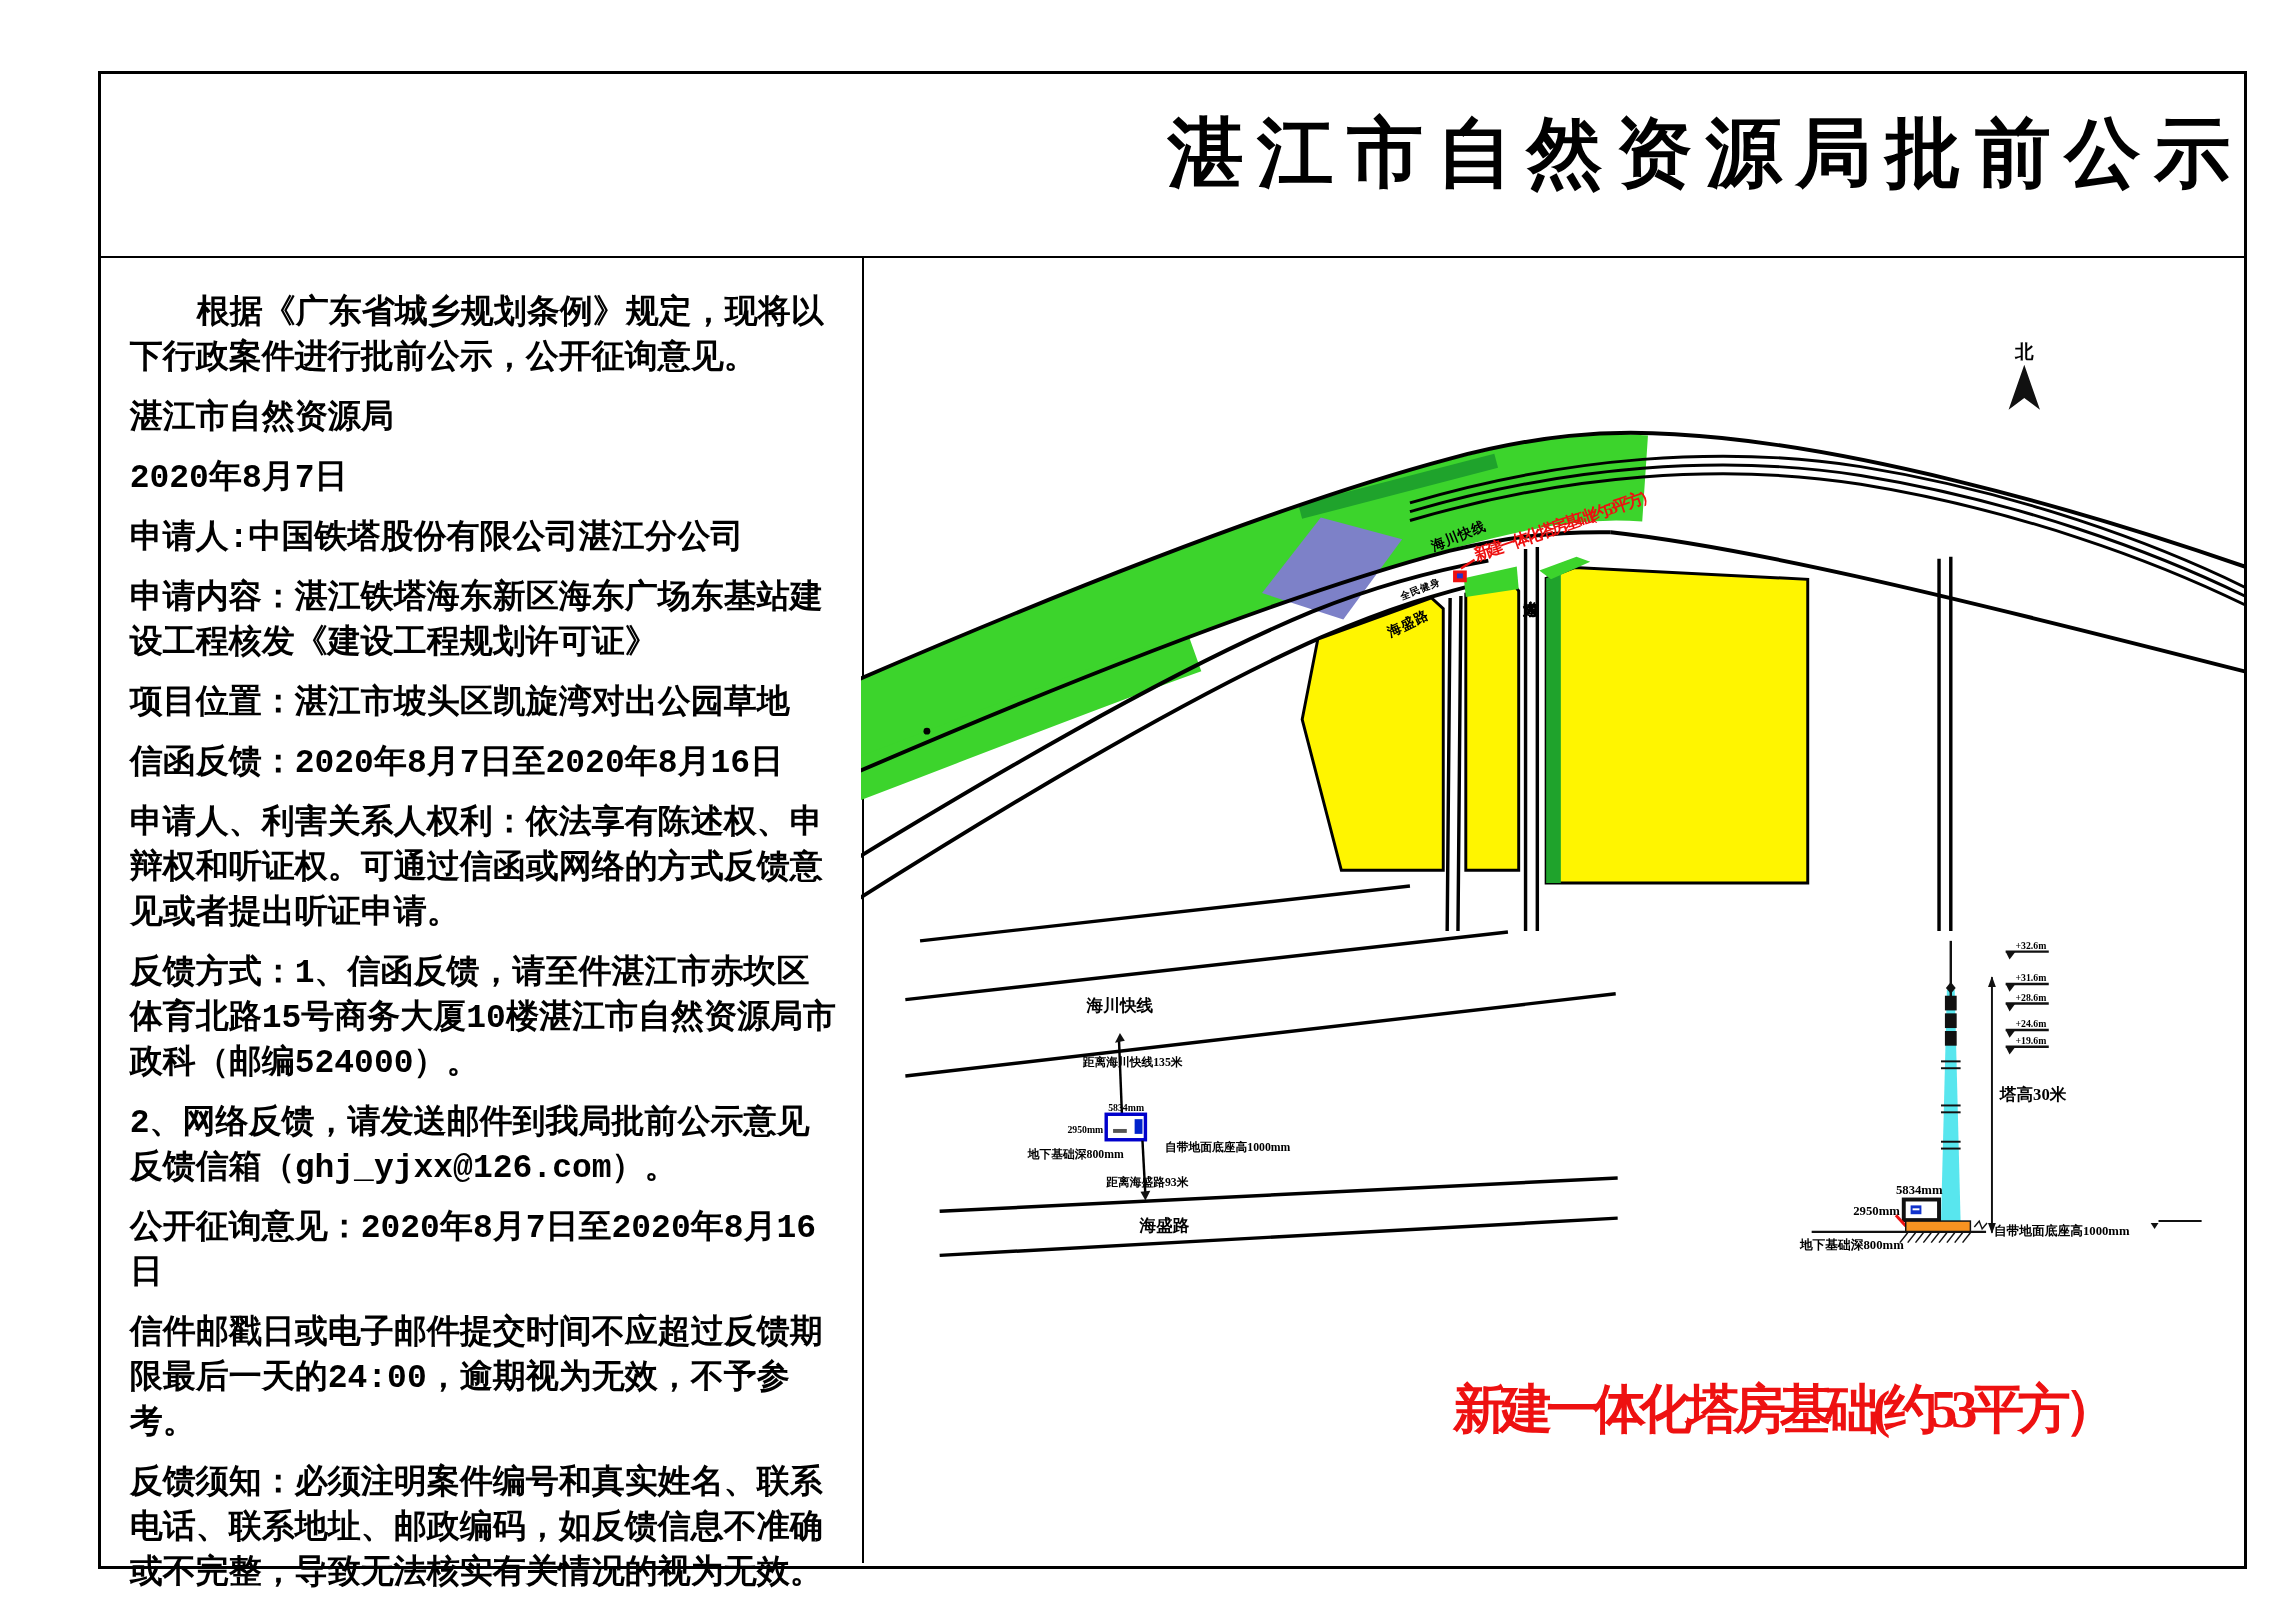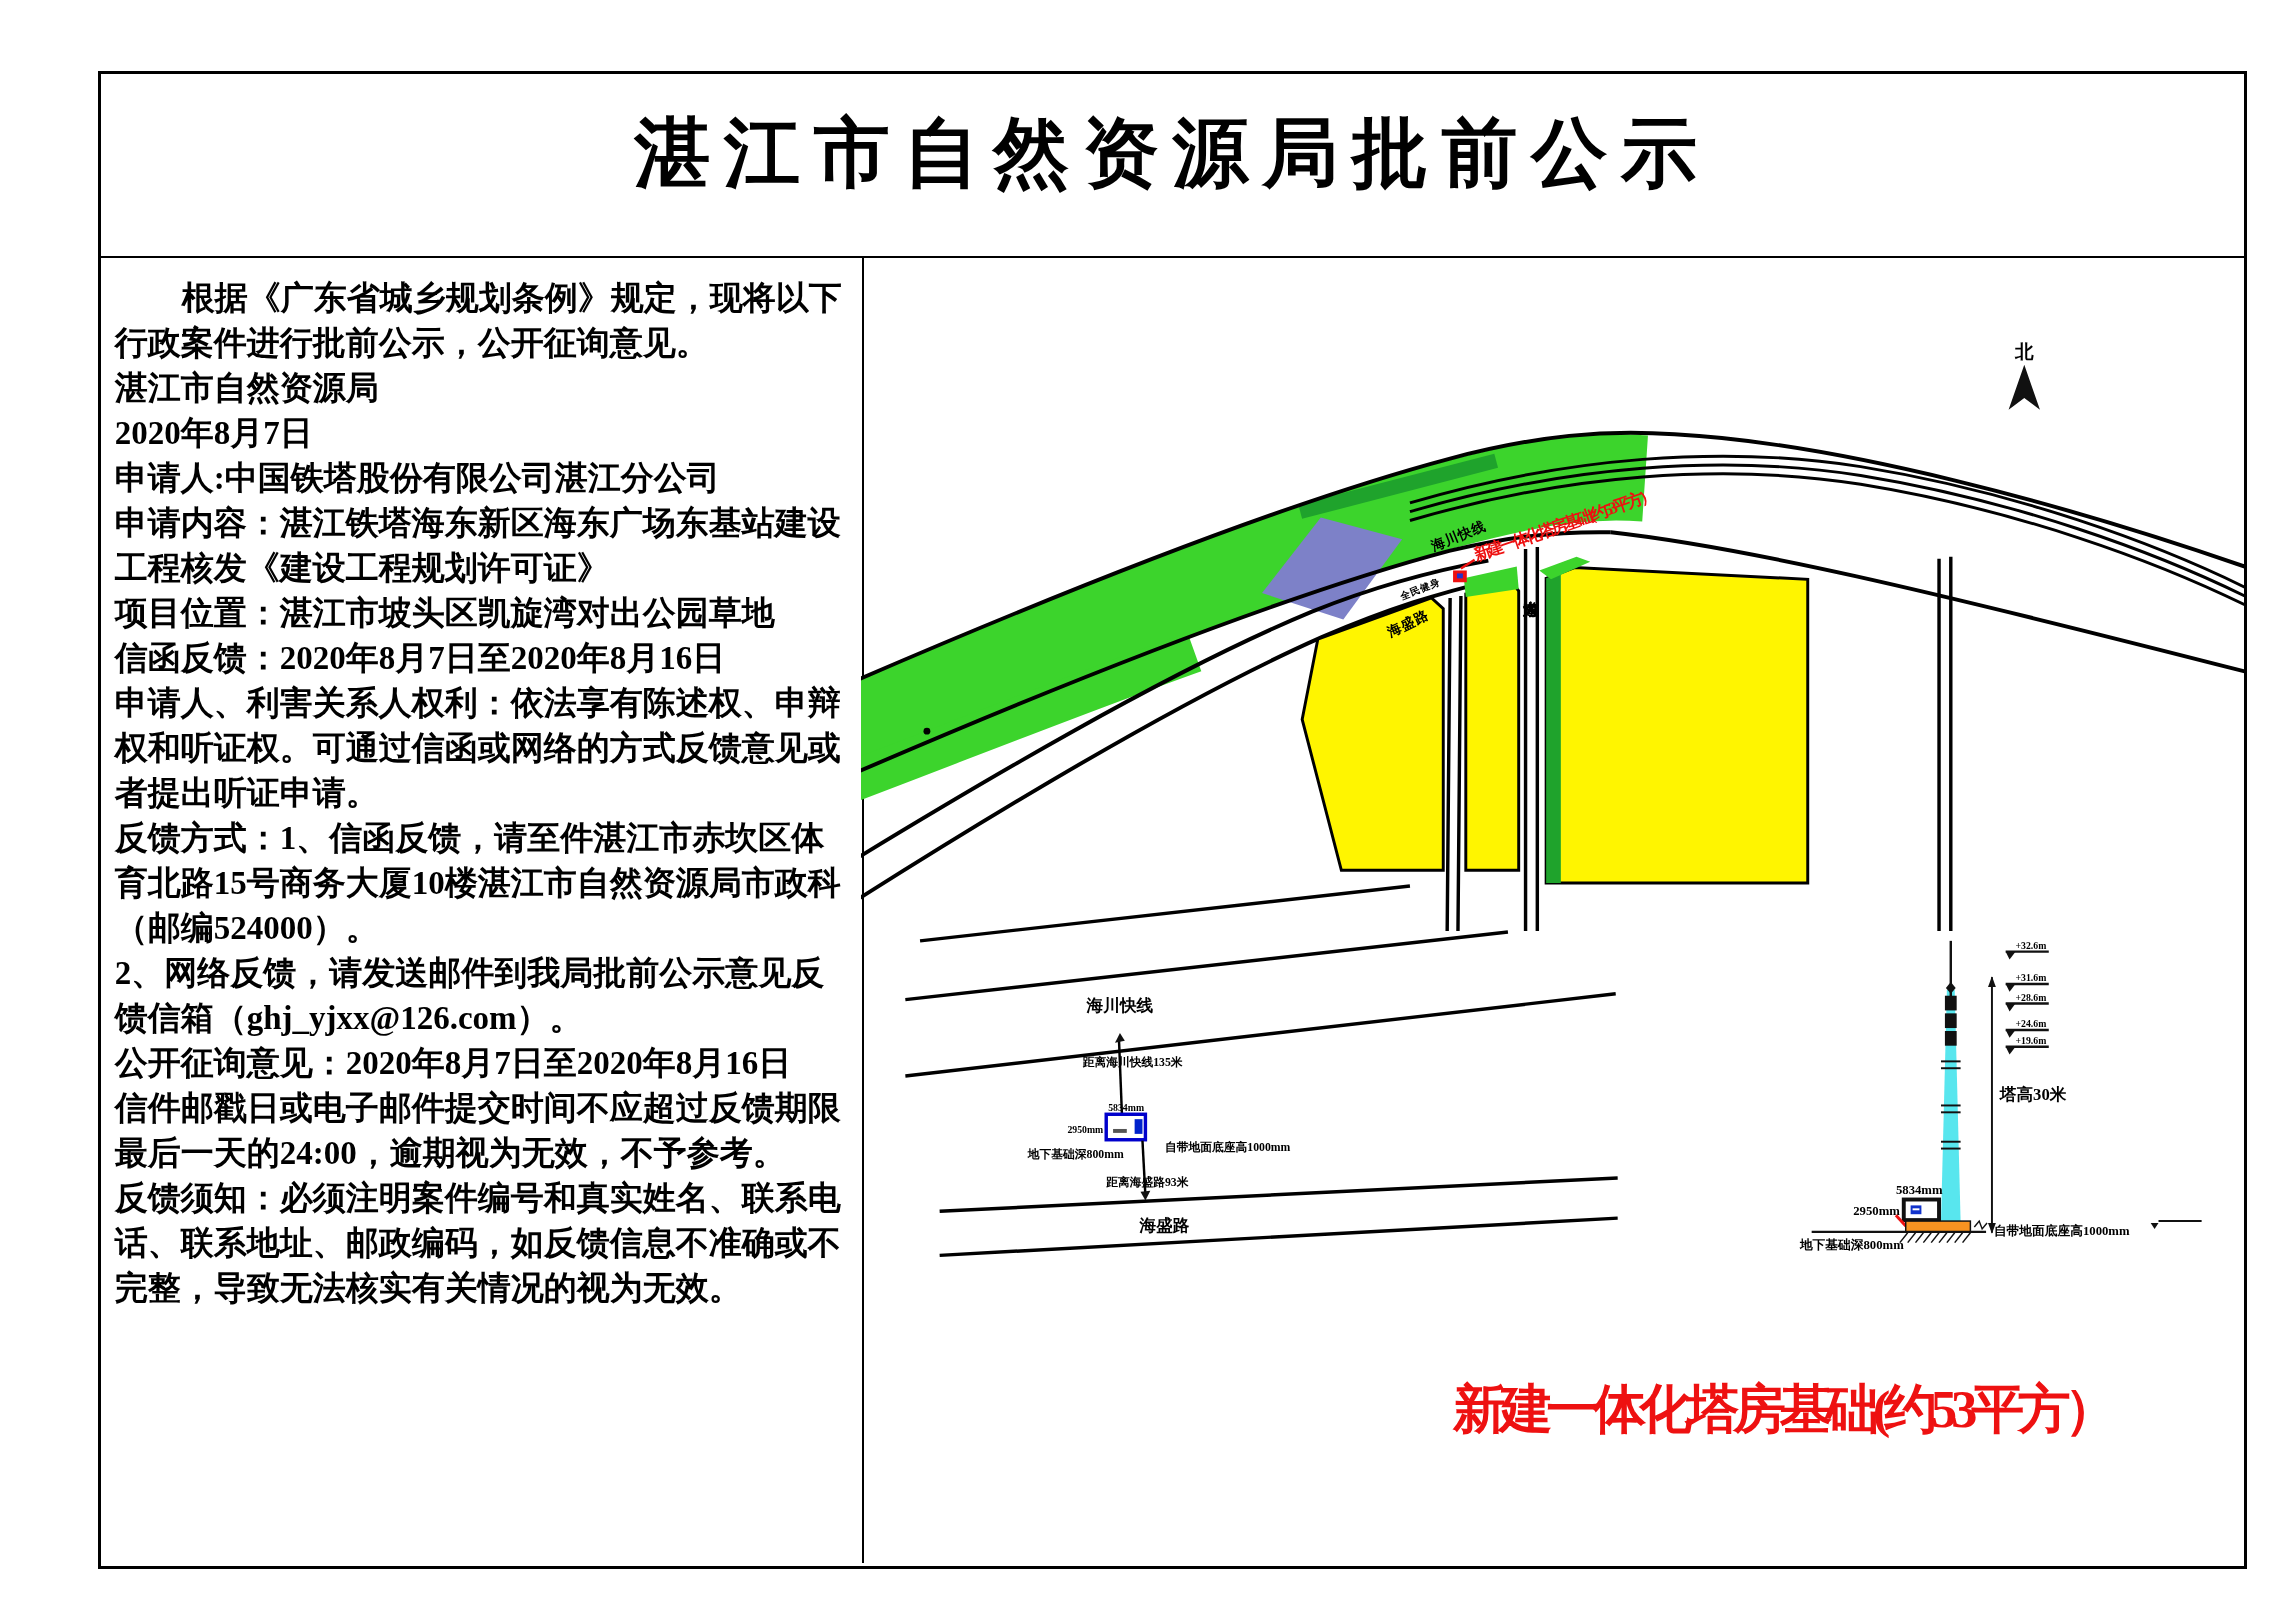--- a/index.html
+++ b/index.html
@@ -1,26 +1,26 @@
 <!DOCTYPE html>
 <html><head>
 <meta charset="utf-8">
 <style>
   html,body{margin:0;padding:0;background:#fff;}
   body{width:2293px;height:1621px;position:relative;overflow:hidden;
        font-family:"Liberation Serif","DejaVu Serif",serif;color:#000;}
   .frame{position:absolute;left:98px;top:71px;width:2143px;height:1492px;
          border:3.9px solid #000;background:#fff;}
-  .title{position:absolute;left:0;top:29px;width:100%;text-align:center;
+  .title{position:absolute;left:0;top:29px;width:100%;text-align:right;
          font-size:76px;font-weight:800;letter-spacing:13.7px;white-space:nowrap;}
   .hline{position:absolute;left:0;top:182px;width:100%;height:0;border-top:2.9px solid #000;}
   .vline{position:absolute;left:761px;top:182px;width:0;height:1307px;border-left:2.9px solid #000;}
   .leftcol{position:absolute;left:13.7px;top:202px;width:737px;
            font-size:33px;line-height:45px;font-weight:600;}
-  .leftcol p{margin:0;}
+  .leftcol p{margin:15px;font-family:Liberation Mono, monospace;}
   .indent{text-indent:67px;}
   .mt16{margin-top:15.7px;} .mt20{margin-top:19.6px;} .mt28{margin-top:27.4px;}
   .mt26{margin-top:25.5px;} .mt18{margin-top:17.6px;}
   .sign{ text-align:left;}
   .sign-org{padding-right:31px;}
   .sign-date{padding-right:76px;}
   svg{position:absolute;left:861px;top:255px;}
   svg text{font-family:"Liberation Serif","DejaVu Serif",serif;}
   .road{stroke:#000;fill:none;}
   .lbl{fill:#000;font-weight:700;}

